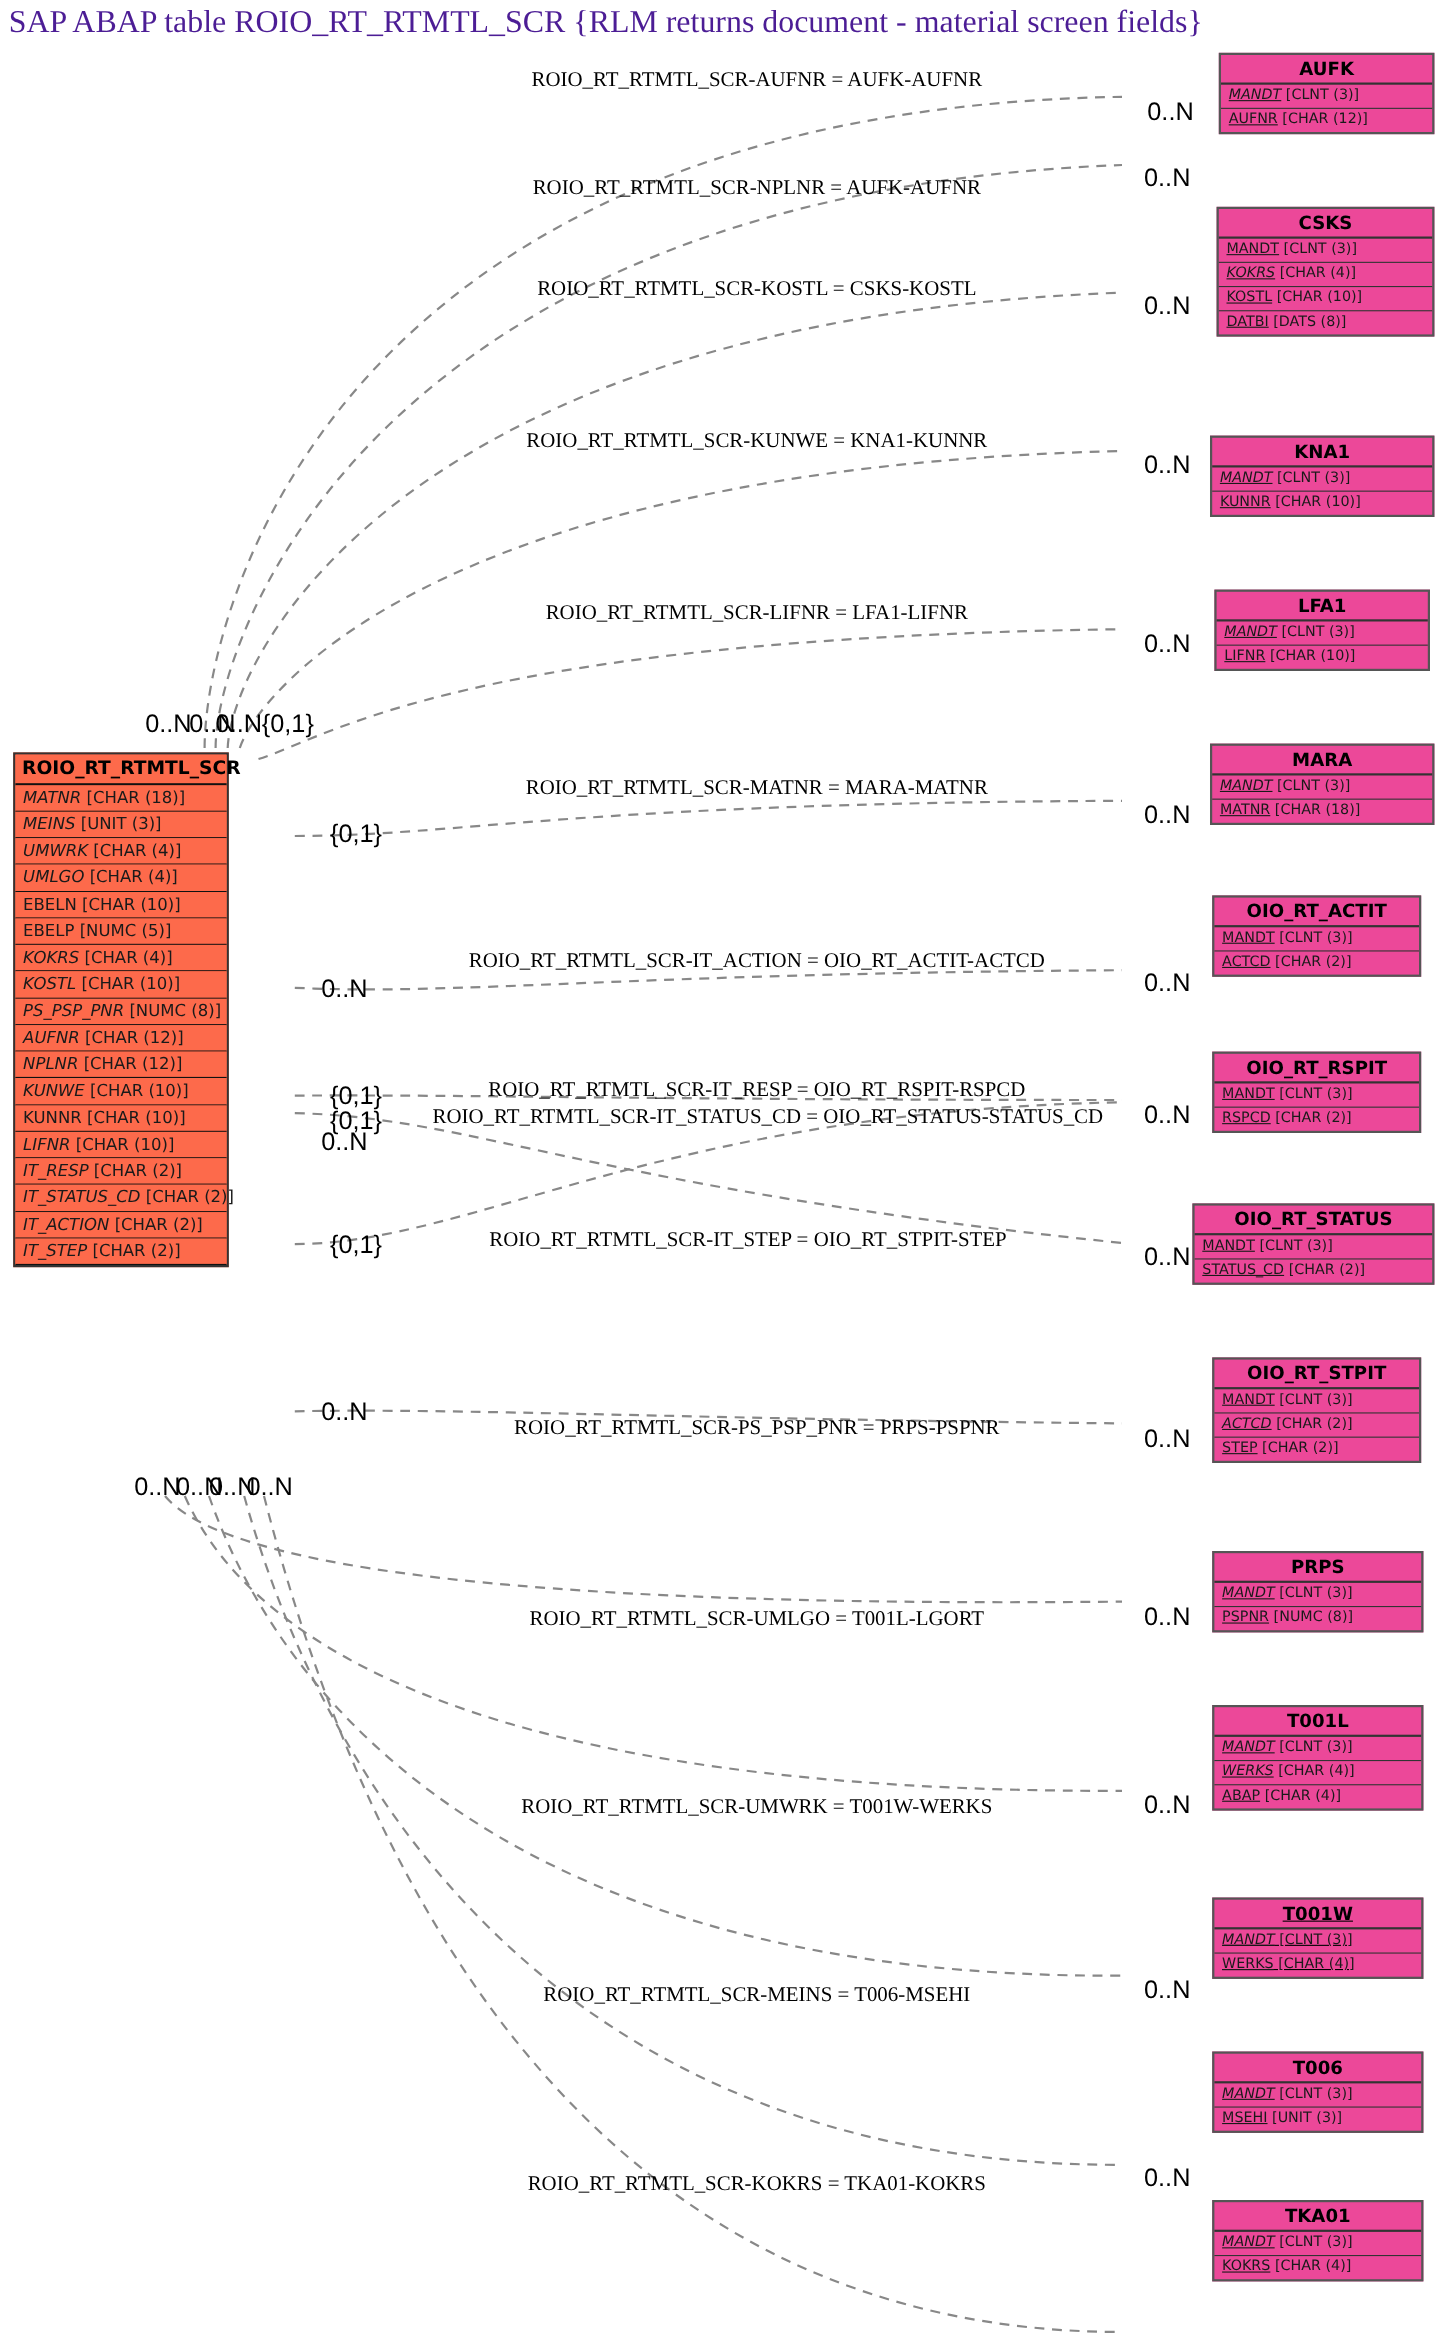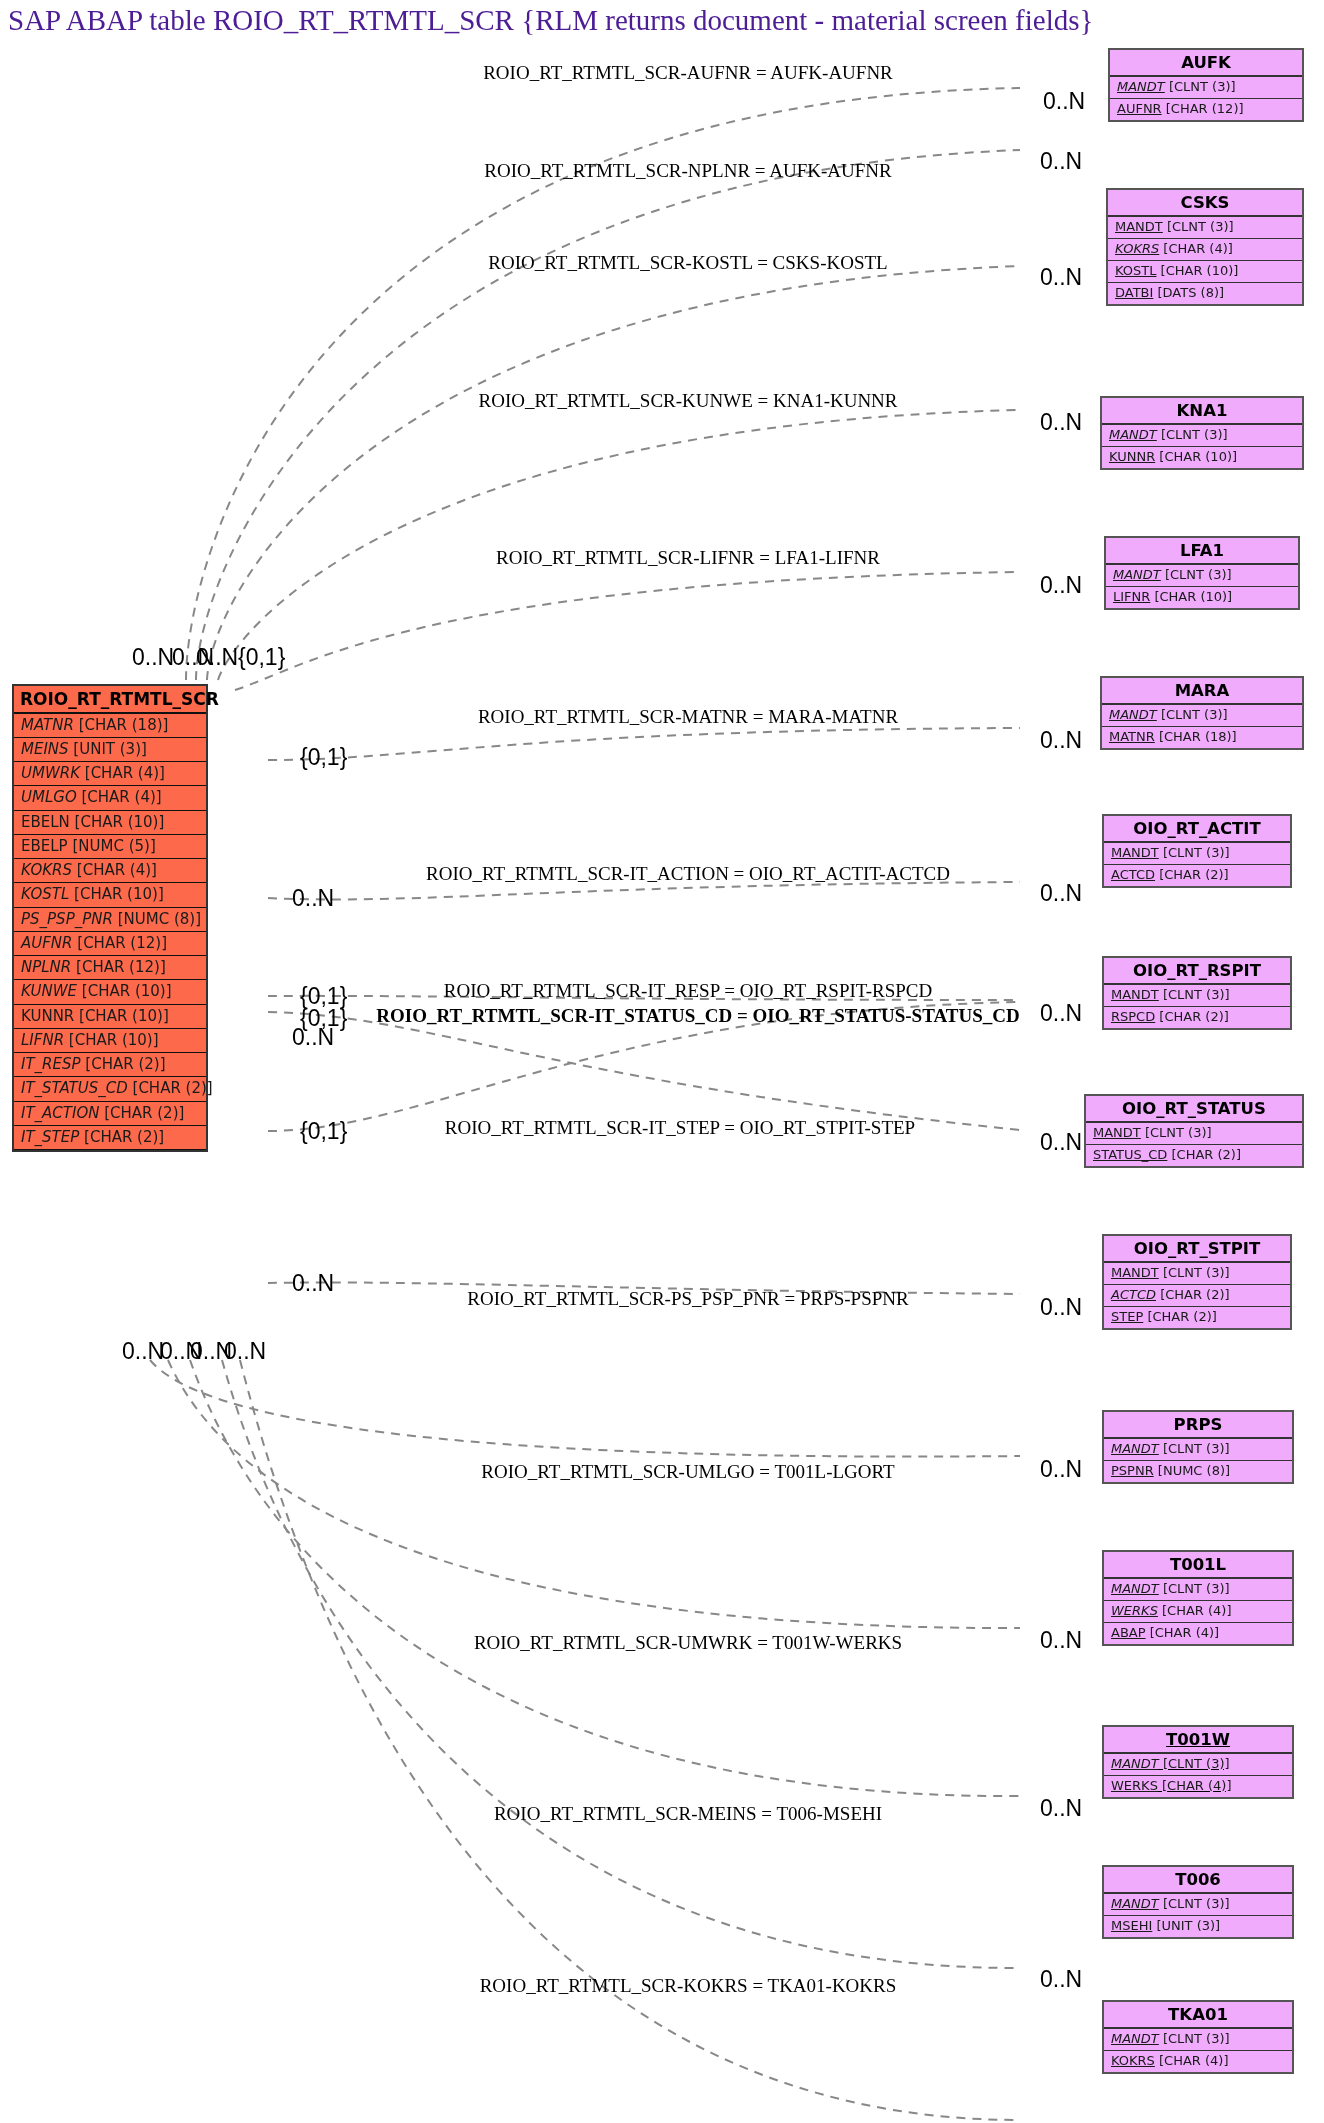--- a/index.html
+++ b/index.html
@@ -38,21 +38,21 @@
     color: #4c1d95;
     white-space: nowrap;
     letter-spacing: 0px;
   }
 
   
   .entity {
     position: absolute;
     border: 2px solid #555555;
     box-sizing: border-box;
-    background: #f0abfc;
+    background: #ec4899;
   }
   .entity .ent-header {
     font-family: "DejaVu Sans", sans-serif;
     font-weight: bold;
     font-size: 16.5px;
     text-align: center;
     padding: 4px 6px 3px 6px;
     border-bottom: 2px solid #333333;
     color: #000000;
     white-space: nowrap;
@@ -244,21 +244,21 @@
 
   <div id="rel-labels-host">
       <div class="rel-label" style="left: 688px; top: 62px;">ROIO_RT_RTMTL_SCR-AUFNR = AUFK-AUFNR</div>
       <div class="rel-label" style="left: 688px; top: 160px;">ROIO_RT_RTMTL_SCR-NPLNR = AUFK-AUFNR</div>
       <div class="rel-label" style="left: 688px; top: 252px;">ROIO_RT_RTMTL_SCR-KOSTL = CSKS-KOSTL</div>
       <div class="rel-label" style="left: 688px; top: 390px;">ROIO_RT_RTMTL_SCR-KUNWE = KNA1-KUNNR</div>
       <div class="rel-label" style="left: 688px; top: 547px;">ROIO_RT_RTMTL_SCR-LIFNR = LFA1-LIFNR</div>
       <div class="rel-label" style="left: 688px; top: 706px;">ROIO_RT_RTMTL_SCR-MATNR = MARA-MATNR</div>
       <div class="rel-label" style="left: 688px; top: 863px;">ROIO_RT_RTMTL_SCR-IT_ACTION = OIO_RT_ACTIT-ACTCD</div>
       <div class="rel-label" style="left: 688px; top: 980px;">ROIO_RT_RTMTL_SCR-IT_RESP = OIO_RT_RSPIT-RSPCD</div>
-      <div class="rel-label" style="left: 698px; top: 1005px; font-weight: bold;">ROIO_RT_RTMTL_SCR-IT_STATUS_CD = OIO_RT_STATUS-STATUS_CD</div>
+      <div class="rel-label" style="left: 698px; top: 1005px;">ROIO_RT_RTMTL_SCR-IT_STATUS_CD = OIO_RT_STATUS-STATUS_CD</div>
       <div class="rel-label" style="left: 680px; top: 1117px;">ROIO_RT_RTMTL_SCR-IT_STEP = OIO_RT_STPIT-STEP</div>
       <div class="rel-label" style="left: 688px; top: 1288px;">ROIO_RT_RTMTL_SCR-PS_PSP_PNR = PRPS-PSPNR</div>
       <div class="rel-label" style="left: 688px; top: 1461px;">ROIO_RT_RTMTL_SCR-UMLGO = T001L-LGORT</div>
       <div class="rel-label" style="left: 688px; top: 1632px;">ROIO_RT_RTMTL_SCR-UMWRK = T001W-WERKS</div>
       <div class="rel-label" style="left: 688px; top: 1803px;">ROIO_RT_RTMTL_SCR-MEINS = T006-MSEHI</div>
       <div class="rel-label" style="left: 688px; top: 1975px;">ROIO_RT_RTMTL_SCR-KOKRS = TKA01-KOKRS</div>
     </div>
 
   <div id="card-labels-host">
       <div class="card" style="left: 1043px; top: 88px;">0..N</div>

